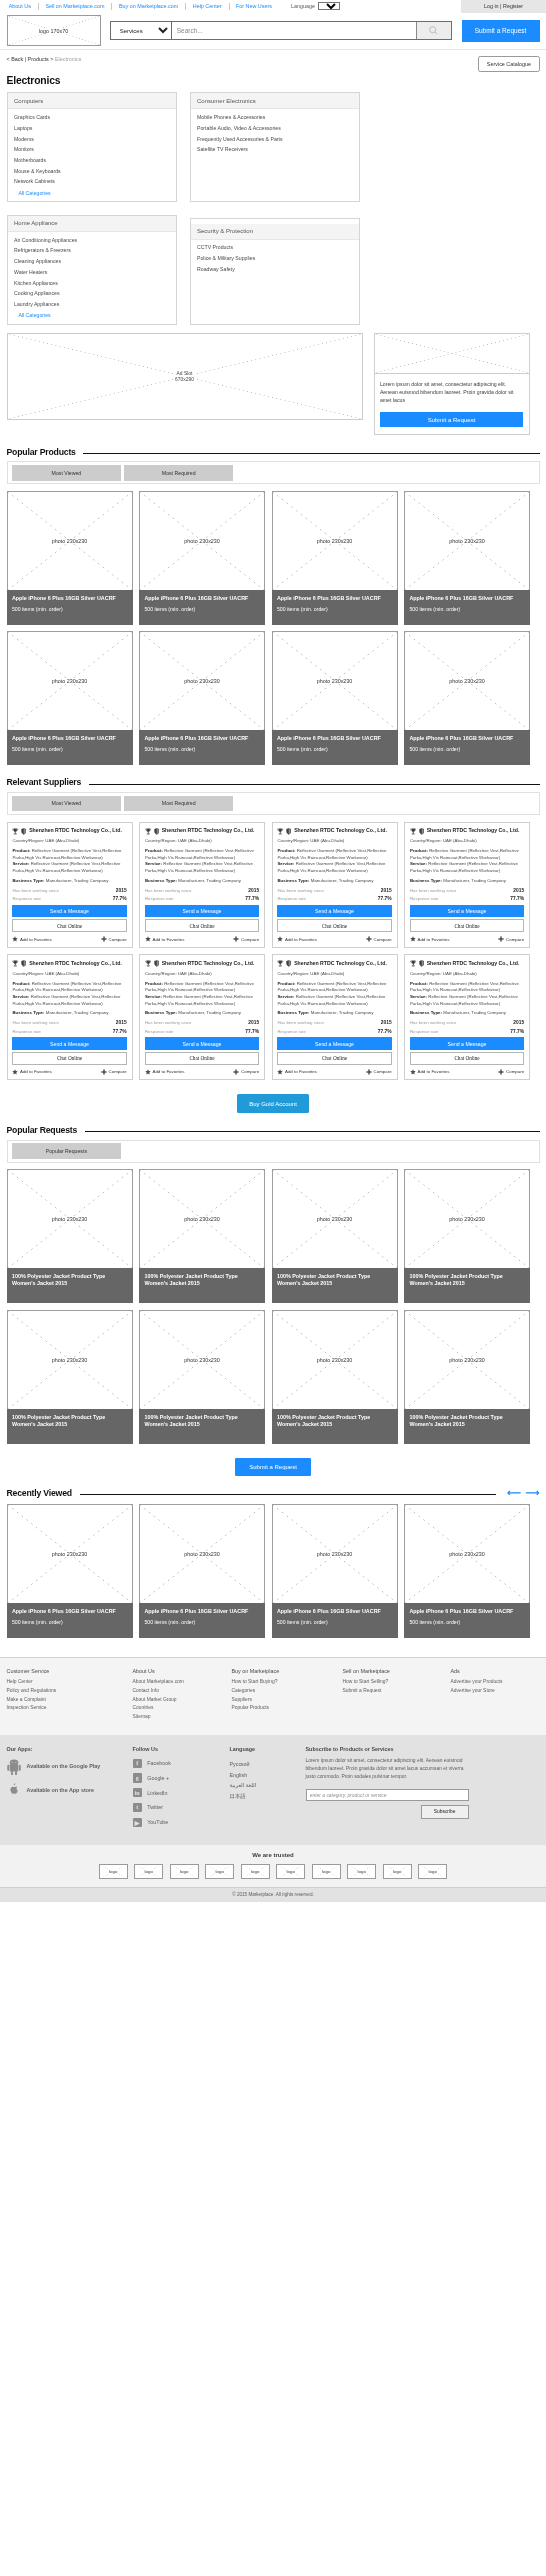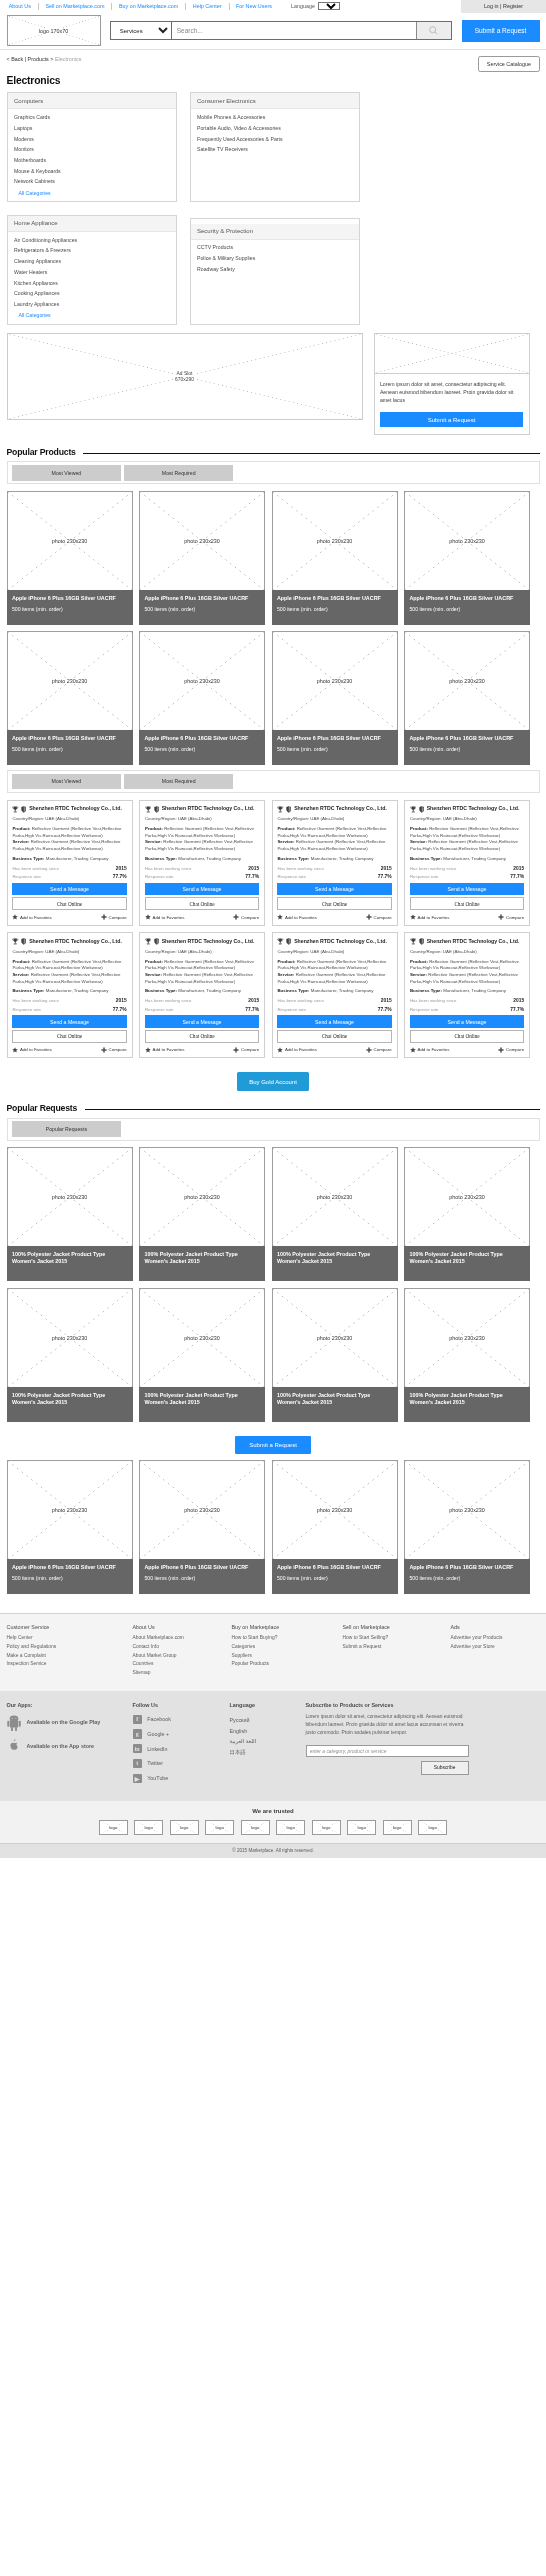--- a/index.html
+++ b/index.html
@@ -640,20 +640,24 @@
         <div class="prod-img xbox">
           <span>photo 230x230</span>
         </div>
      <div class="prod-meta">
        <div class="prod-name">Apple iPhone 6 Plus 16GB Silver UACRF</div>
        <div class="prod-sub">500 items (min. order)</div>
      </div>
       </div>
     </div>
 
+  <div class="sec-head">
+    <h2>Relevant Suppliers</h2>
+    <div class="sec-rule"></div>
+  </div>
   <div class="tabbar">
     <button class="tab">Most Viewed</button>
     <button class="tab">Most Required</button>
   </div>
   <div class="sup-grid" id="sup-grid">
       <div class="sup-card">
     <div class="sup-title-row">
       <span class="sup-icons">
         <svg width="6.5" height="7" viewBox="0 0 12 13">
           <path d="M3 1h6v3.2a3 3 0 0 1-6 0V1z" fill="#3d3d3d"></path>
@@ -1111,20 +1115,28 @@
      <div class="prod-meta">
        <div class="prod-name">100% Polyester Jacket Product Type Women's Jacket 2015</div>
 
      </div>
       </div>
     </div>
   <div class="center-btn-row">
     <button class="blue-cta">Submit a Request</button>
   </div>
 
+  <div class="sec-head">
+    <h2>Recently Viewed</h2>
+    <div class="sec-rule"></div>
+    <div class="arrows">
+      <span class="arrow">⟵</span>
+      <span class="arrow">⟶</span>
+    </div>
+  </div>
   <div class="prod-grid" id="rv-grid">
       <div class="prod-card">
         <div class="prod-img xbox">
           <span>photo 230x230</span>
         </div>
      <div class="prod-meta">
        <div class="prod-name">Apple iPhone 6 Plus 16GB Silver UACRF</div>
        <div class="prod-sub">500 items (min. order)</div>
      </div>
       </div>

